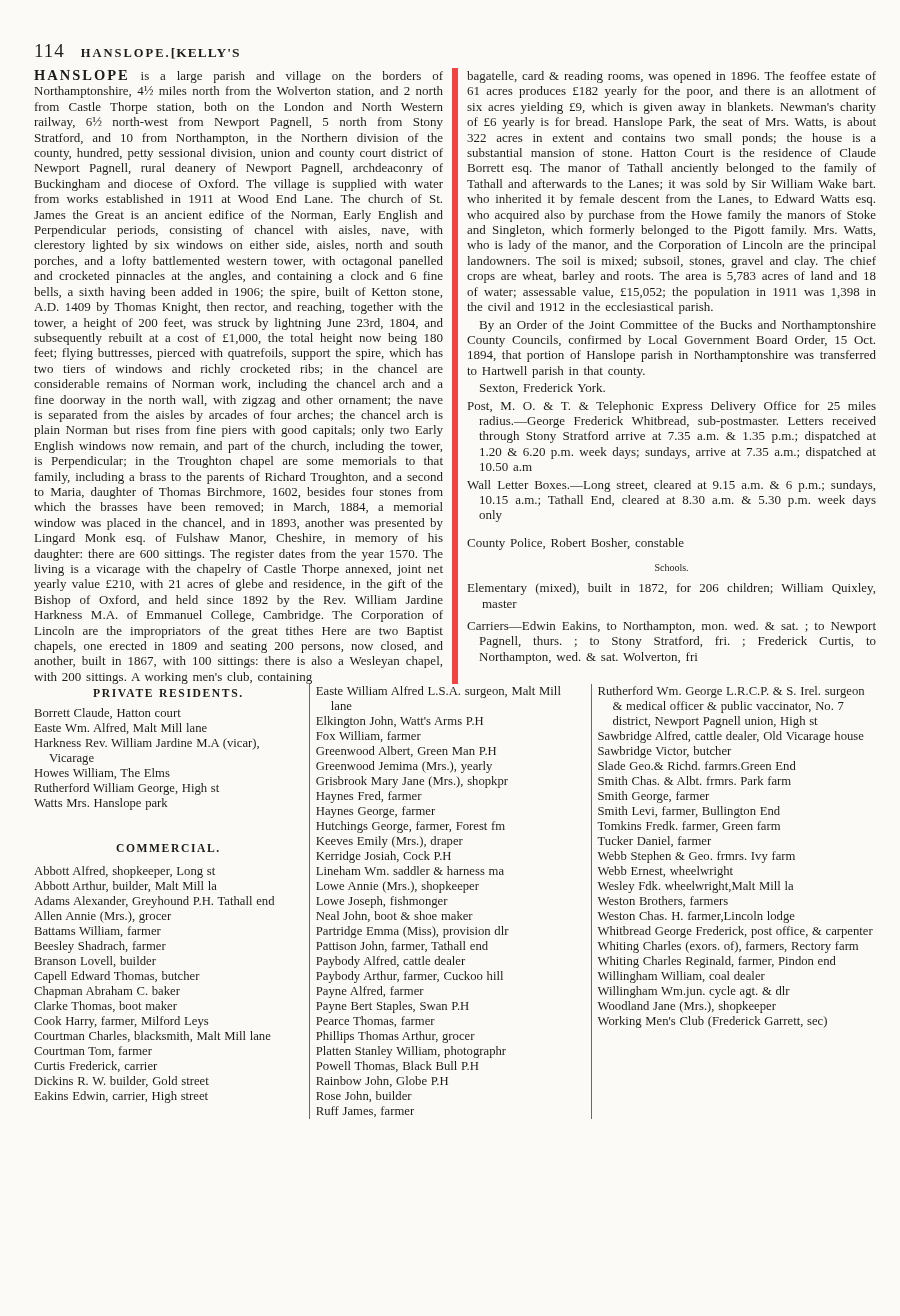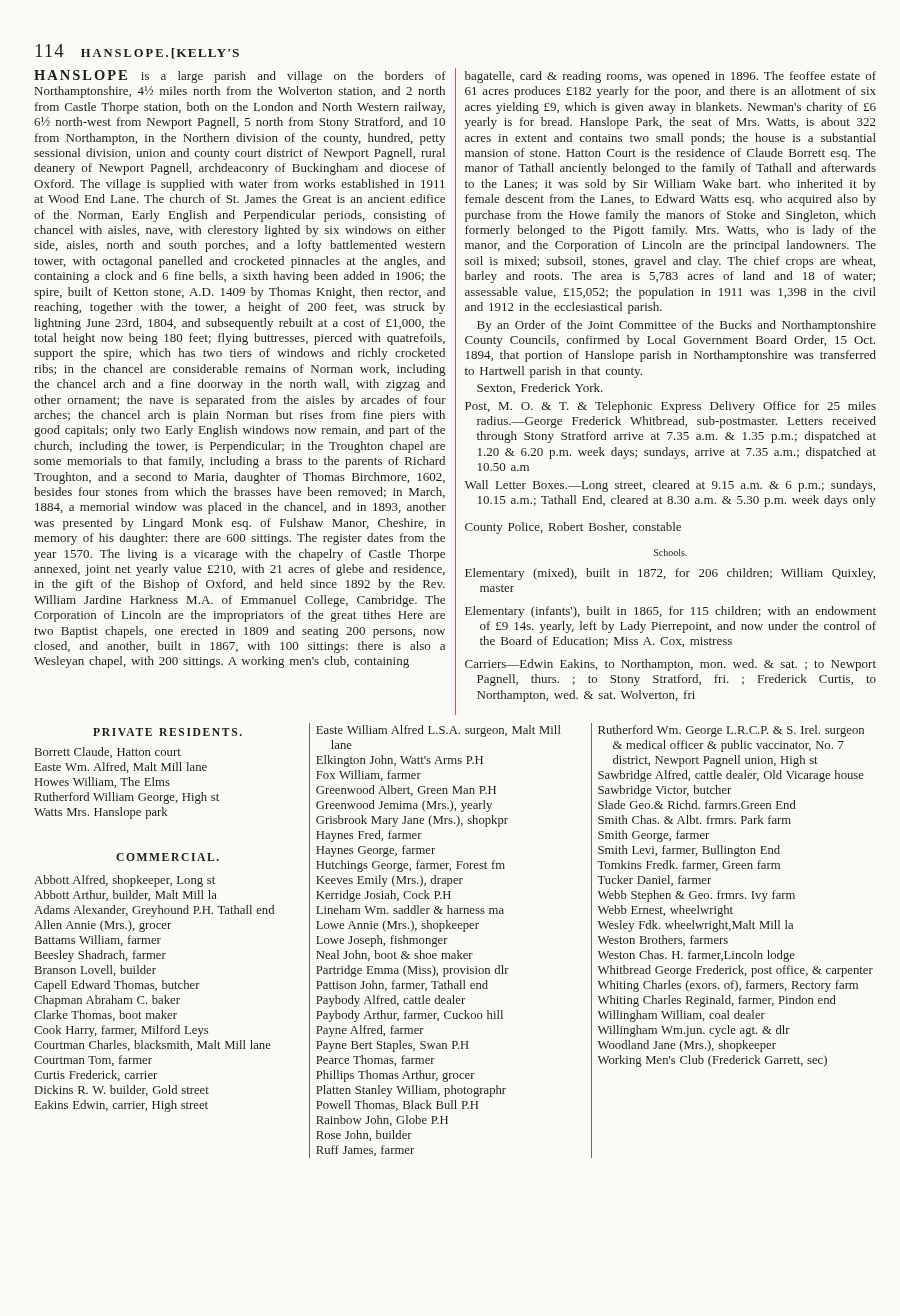--- a/index.html
+++ b/index.html
@@ -15,36 +15,36 @@
 
   
   .masthead { display:flex; align-items:baseline; margin-bottom:6px; }
   .pagenum { font-size:19px; letter-spacing:1px; font-weight:400; }
   .running { font-size:12.5px; font-weight:700; letter-spacing:2px; margin-left:16px; }
   .county  { flex:1; text-align:center; font-size:26px; letter-spacing:0.5px; font-weight:500; }
   .kellys  { font-size:13.5px; font-weight:700; letter-spacing:1px; }
 
   
   .two-col { display:flex; }
-  .col-left  { width:416px; padding-right:9px; border-right:1px solid #ef4444; }
+  .col-left  { width:416px; padding-right:9px; border-right:6px solid #ef4444; }
   .col-right { width:416px; padding-left:9px; }
   .body-text {
     font-size:13px; line-height:15.4px; text-align:justify; margin:0;
     word-spacing:1.5px;
   }
   .lead { font-weight:700; font-size:14.5px; letter-spacing:2px; }
   .indent-para { text-indent:12px; margin-top:2px; }
   .hang { padding-left:12px; text-indent:-12px; margin-top:2px; text-align:justify; }
   .flush { margin-top:12px; }
   .schools-head { text-align:center; font-size:10px; margin:12px 0 6px; }
   .school-entry { padding-left:12px; text-indent:-12px; margin-top:7px; text-align:justify;
                   font-size:13px; line-height:15.4px; word-spacing:1.5px; }
 
   
-  .dir { display:flex; margin-top:8px; }
+  .dir { display:flex; }
   .dir-col { font-size:12.7px; line-height:15px; word-spacing:0.5px; }
   .dir-col-1 { width:276px; padding-right:6px; border-right:1px solid #6d685f; }
   .dir-col-2 { width:276px; padding:0 6px; border-right:1px solid #6d685f; }
   .dir-col-3 { width:286px; padding-left:6px; }
   .dir-heading { text-align:center; font-weight:700; font-size:11.6px;
                  letter-spacing:1.6px; margin:2px 0 5px; }
   .dir-heading.commercial { margin-top:30px; margin-bottom:8px; }
   .entry, .directory-list > div { padding-left:15px; text-indent:-15px; }
 </style>
 </head>
@@ -67,33 +67,33 @@
       <p class="body-text">bagatelle, card &amp; reading rooms, was opened in 1896. The feoffee estate of 61 acres produces £182 yearly for the poor, and there is an allotment of six acres yielding £9, which is given away in blankets. Newman's charity of £6 yearly is for bread. Hanslope Park, the seat of Mrs. Watts, is about 322 acres in extent and contains two small ponds; the house is a substantial mansion of stone. Hatton Court is the residence of Claude Borrett esq. The manor of Tathall anciently belonged to the family of Tathall and afterwards to the Lanes; it was sold by Sir William Wake bart. who inherited it by female descent from the Lanes, to Edward Watts esq. who acquired also by purchase from the Howe family the manors of Stoke and Singleton, which formerly belonged to the Pigott family. Mrs. Watts, who is lady of the manor, and the Corporation of Lincoln are the principal landowners. The soil is mixed; subsoil, stones, gravel and clay. The chief crops are wheat, barley and roots. The area is 5,783 acres of land and 18 of water; assessable value, £15,052; the population in 1911 was 1,398 in the civil and 1912 in the ecclesiastical parish.</p>
       <p class="body-text indent-para">By an Order of the Joint Committee of the Bucks and Northamptonshire County Councils, confirmed by Local Government Board Order, 15 Oct. 1894, that portion of Hanslope parish in Northamptonshire was transferred to Hartwell parish in that county.</p>
       <p class="body-text indent-para">Sexton, Frederick York.</p>
       <p class="body-text hang">Post, M. O. &amp; T. &amp; Telephonic Express Delivery Office for 25 miles radius.—George Frederick Whitbread, sub-postmaster. Letters received through Stony Stratford arrive at 7.35 a.m. &amp; 1.35 p.m.; dispatched at 1.20 &amp; 6.20 p.m. week days; sundays, arrive at 7.35 a.m.; dispatched at 10.50 a.m</p>
       <p class="body-text hang">Wall Letter Boxes.—Long street, cleared at 9.15 a.m. &amp; 6 p.m.; sundays, 10.15 a.m.; Tathall End, cleared at 8.30 a.m. &amp; 5.30 p.m. week days only</p>
       <p class="body-text flush">County Police, Robert Bosher, constable</p>
 
       <div class="schools-head">Schools.</div>
       <div class="directory-list">
           <div class="school-entry">Elementary (mixed), built in 1872, for 206 children; William Quixley, master</div>
-          <div class="school-entry">Elementary (infants'), built in 1865, for 115 children; with an endowment of £9 14s. yearly, left by Lady Pierrepoint, and now under the control of the Board of Education; Miss A. Cox, mistress</div>
         </div>
       <p class="school-entry">Carriers—Edwin Eakins, to Northampton, mon. wed. &amp; sat. ; to Newport Pagnell, thurs. ; to Stony Stratford, fri. ; Frederick Curtis, to Northampton, wed. &amp; sat. Wolverton, fri</p>
     </div>
   </div>
 
   <div class="dir">
 
     <div class="dir-col dir-col-1">
       <div class="dir-heading">PRIVATE RESIDENTS.</div>
       <div class="directory-list">
           <div class="entry">Borrett Claude, Hatton court</div>
           <div class="entry">Easte Wm. Alfred, Malt Mill lane</div>
+          <div class="entry">Harkness Rev. William Jardine M.A (vicar), Vicarage</div>
           <div class="entry">Howes William, The Elms</div>
           <div class="entry">Rutherford William George, High st</div>
           <div class="entry">Watts Mrs. Hanslope park</div>
         </div>
 
       <div class="dir-heading commercial">COMMERCIAL.</div>
       <div class="directory-list">
           <div class="entry">Abbott Alfred, shopkeeper, Long st</div>
           <div class="entry">Abbott Arthur, builder, Malt Mill la</div>
           <div class="entry">Adams Alexander, Greyhound P.H. Tathall end</div>

